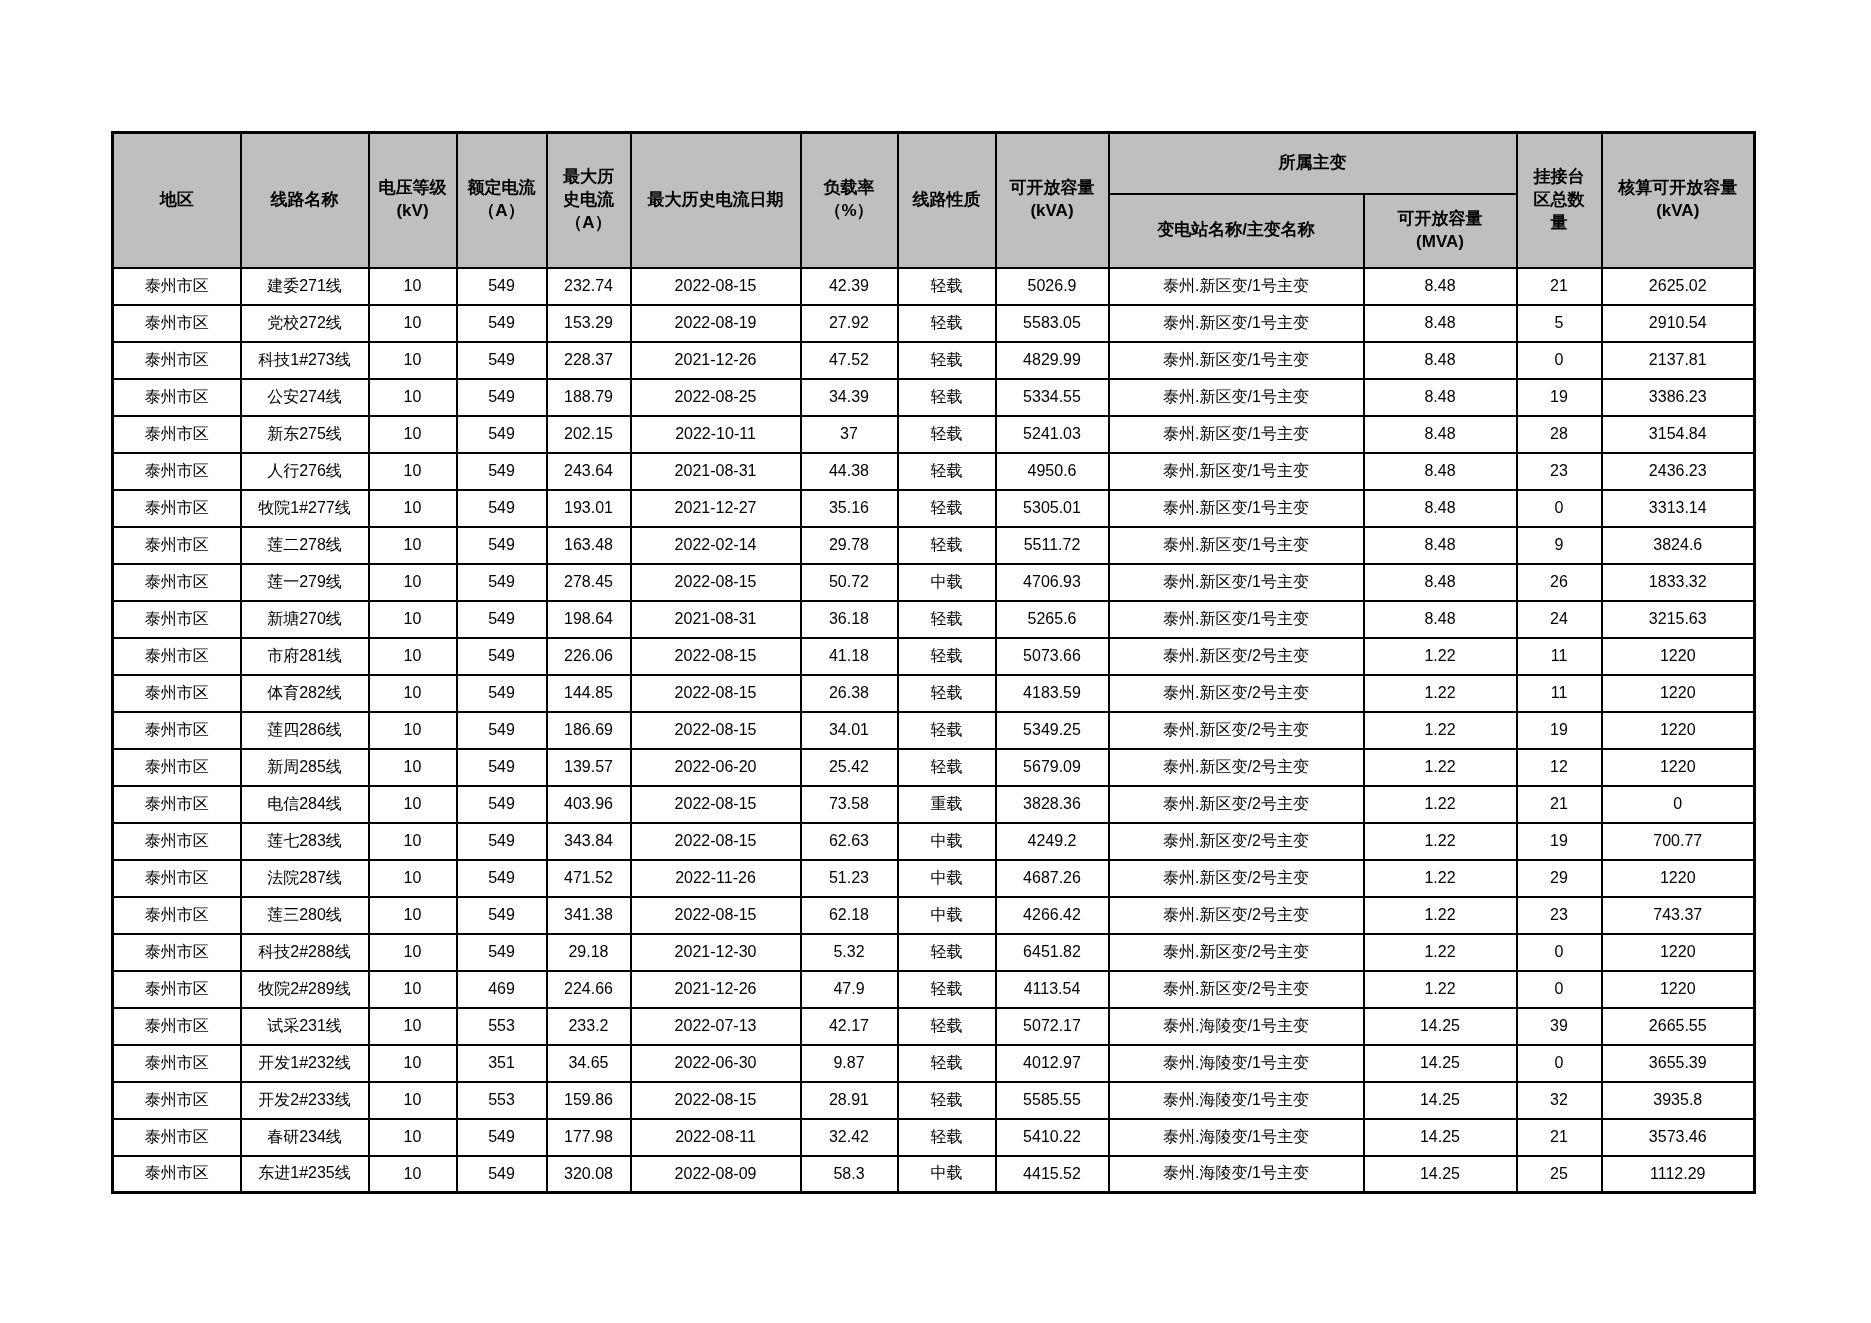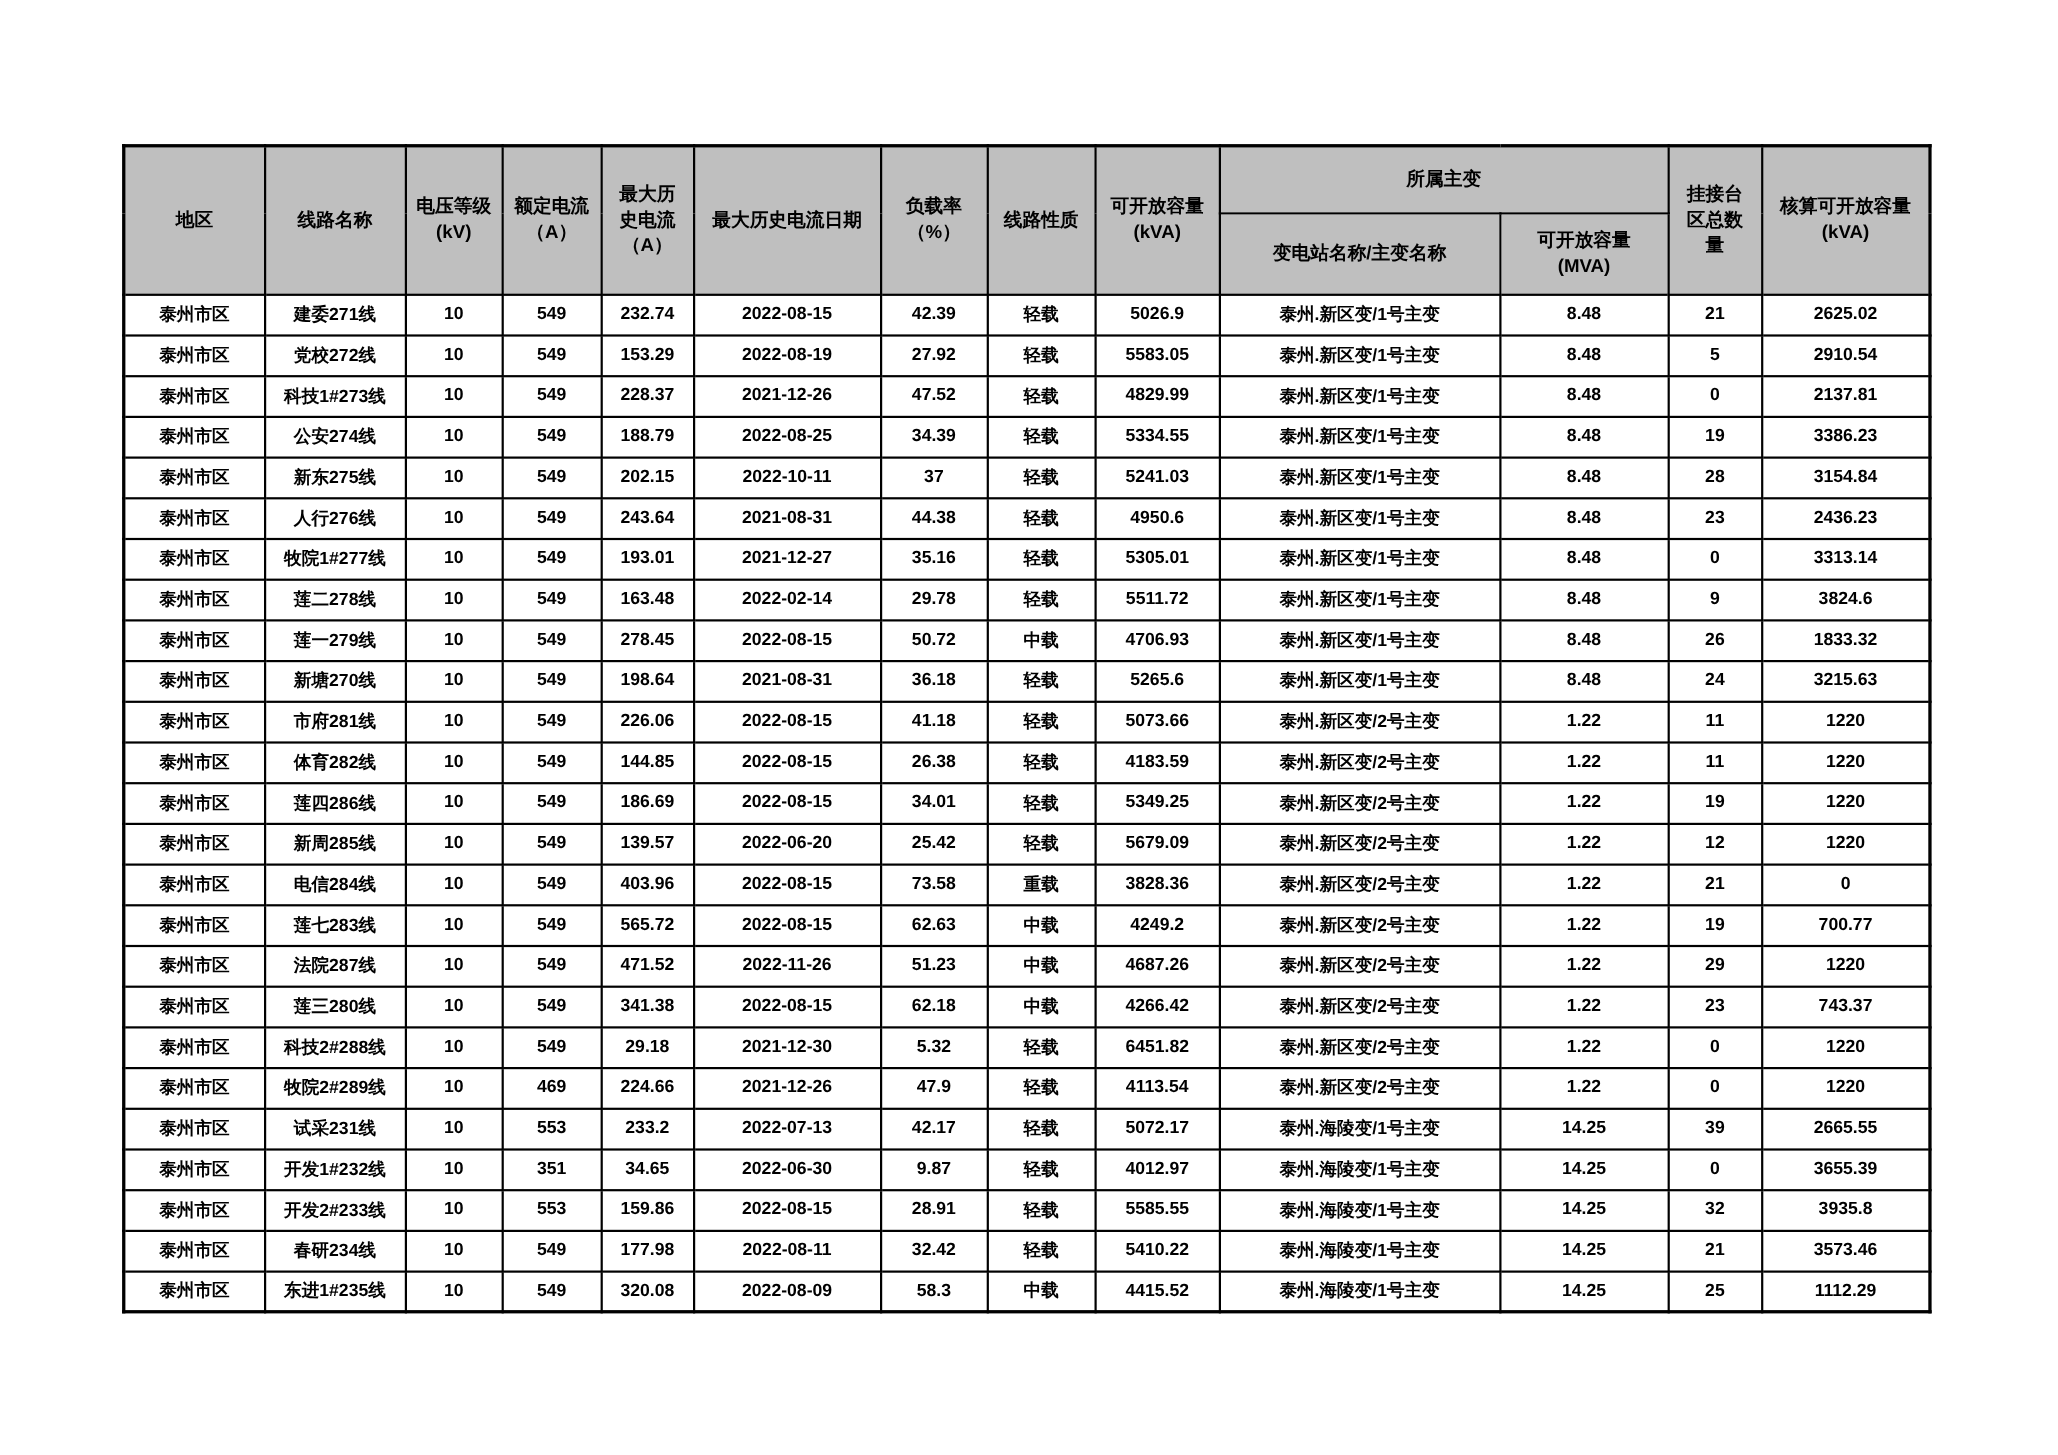--- a/index.html
+++ b/index.html
@@ -39,21 +39,21 @@
   }
   table.cap th {
     background: #bfbfbf;
     font-weight: bold;
     font-size: 17px;
     white-space: pre-line;
     line-height: 1.35;
   }
   table.cap tr.h1 { height: 61px; }
   table.cap tr.h2 { height: 74px; }
-  table.cap tbody tr { height: 37px; font-weight: bold; }
+  table.cap tbody tr { height: 37px; }
   table.cap td {
     background: #ffffff;
     font-size: 16px;
     white-space: nowrap;
   }
 </style>
 </head>
 <body>
 
 <div class="page">
@@ -327,21 +327,21 @@
           <td>泰州.新区变/2号主变</td>
           <td>1.22</td>
           <td>21</td>
           <td>0</td>
         </tr>
         <tr>
           <td>泰州市区</td>
           <td>莲七283线</td>
           <td>10</td>
           <td>549</td>
-          <td>565.72</td>
+          <td>343.84</td>
           <td>2022-08-15</td>
           <td>62.63</td>
           <td>中载</td>
           <td>4249.2</td>
           <td>泰州.新区变/2号主变</td>
           <td>1.22</td>
           <td>19</td>
           <td>700.77</td>
         </tr>
         <tr>

